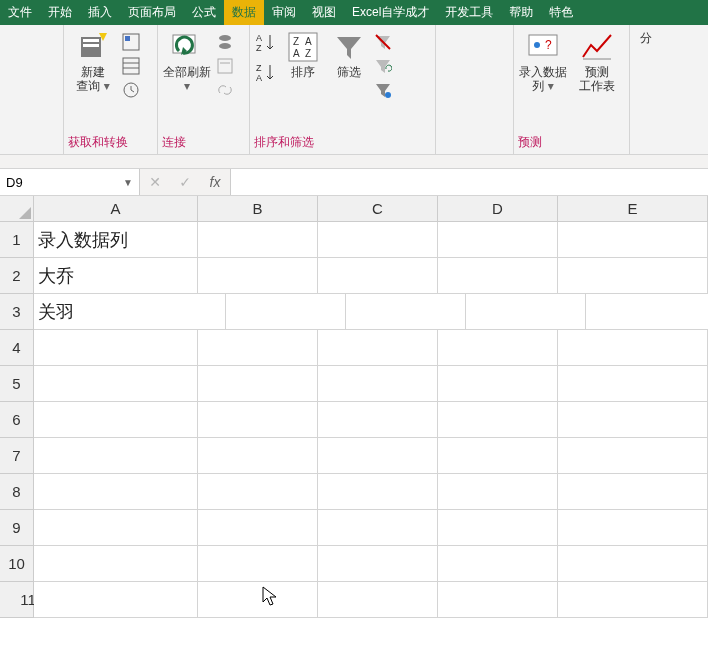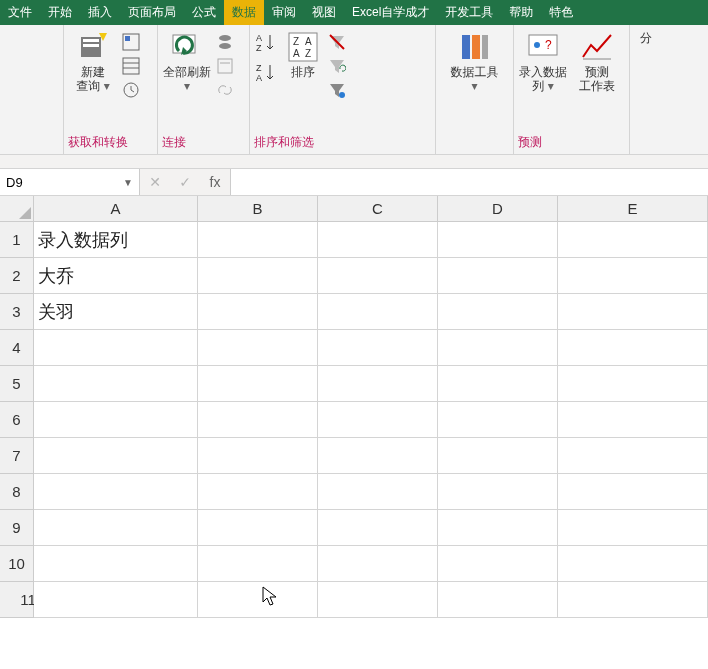--- a/index.html
+++ b/index.html
@@ -84,21 +84,21 @@
     display: flex;
     align-items: center;
     padding: 8px 6px;
     font-size: 13px;
     background: #fff;
     position: relative;
   }
   .namebox .dd { position: absolute; right: 6px; color: #666; font-size: 10px; }
   .fx-btns { display: flex; align-items: center; border-right: 1px solid #ccc; background: #f3f2f1; }
   .fx-btn { width: 30px; text-align: center; color: #b5b5b5; font-size: 14px; cursor: default;}
-  .fx-label { width: 30px; text-align: center; color: #666; font-size: 14px;}
+  .fx-label { width: 30px; text-align: center; color: #666; font-style: italic; font-size: 14px;}
   .formula-input { flex: 1; padding: 0 6px; display: flex; align-items: center; font-size: 13px;}
   .spacer-row { height: 14px; background: #f3f2f1; border-bottom: 1px solid #d4d4d4; }
   
   .grid { display: flex; height: calc(669px - 25px - 130px - 14px - 27px); }
   .corner {
     width: 34px; height: 26px; background: #f0f0f0; border-right: 1px solid #ccc; border-bottom: 1px solid #ccc;
     display: flex; align-items: flex-end; justify-content: flex-end;
   }
   .corner svg { margin: 2px; }
   .colhead {
@@ -230,51 +230,47 @@
           <svg viewBox="0 0 32 32">
               <rect x="2" y="2" width="28" height="28" fill="#fff" stroke="#888"></rect>
               <text x="6" y="14" font-size="10" fill="#333">Z</text>
               <text x="6" y="26" font-size="10" fill="#333">A</text>
               <text x="18" y="14" font-size="10" fill="#333">A</text>
               <text x="18" y="26" font-size="10" fill="#333">Z</text>
             </svg>
         </span>
         <span class="lbl">排序</span>
       </div>
+      <div class="big-btn" style="width:42px">
+        <span class="icon">
+          <svg viewBox="0 0 32 32">
+              <polygon points="4,6 28,6 18,18 18,28 14,24 14,18" fill="#888"></polygon>
+            </svg>
+        </span>
+        <span class="lbl">筛选</span>
+      </div>
       <div class="mini-grid">
         <span class="mini"><svg viewBox="0 0 18 18">
               <polygon points="2,3 16,3 11,10 11,16 7,13 7,10" fill="#bbb"></polygon>
               <line x1="2" y1="2" x2="16" y2="16" stroke="#c00" stroke-width="2"></line>
             </svg></span>
         <span class="mini"><svg viewBox="0 0 18 18">
               <polygon points="2,3 16,3 11,10 11,16 7,13 7,10" fill="#bbb"></polygon>
               <path d="M12 12 a3 3 0 1 1 2 2" stroke="#217346" fill="none"></path>
             </svg></span>
         <span class="mini"><svg viewBox="0 0 18 18">
               <polygon points="2,3 16,3 11,10 11,16 7,13 7,10" fill="#888"></polygon>
               <circle cx="14" cy="14" r="3" fill="#2b7cd3"></circle>
             </svg></span>
       </div>
     </div>
     <div class="group-label">排序和筛选</div>
   </div>
 
   <div class="group" style="width:78px">
-    <div class="group-body" style="justify-content:center">
-      <div class="big-btn">
-        <span class="icon">
-          <svg viewBox="0 0 32 32">
-              <rect x="3" y="4" width="8" height="24" fill="#4472c4"></rect>
-              <rect x="13" y="4" width="8" height="24" fill="#ed7d31"></rect>
-              <rect x="23" y="4" width="6" height="24" fill="#a5a5a5"></rect>
-            </svg>
-        </span>
-        <span class="lbl inline-dd">数据工具</span>
-      </div>
-    </div>
     <div class="group-label"></div>
   </div>
 
   <div class="group" style="width:116px">
     <div class="group-body">
       <div class="big-btn">
         <span class="icon">
           <svg viewBox="0 0 32 32">
               <rect x="2" y="4" width="28" height="20" fill="#fff" stroke="#888"></rect>
               <circle cx="10" cy="14" r="3" fill="#2b7cd3"></circle>
@@ -348,21 +344,21 @@
       <div class="grid-row">
         <div class="rowhead" style="height: 36px;">2</div>
         <div class="cell" style="width: 164px; height: 36px;">大乔</div>
         <div class="cell" style="width: 120px; height: 36px;"></div>
         <div class="cell" style="width: 120px; height: 36px;"></div>
         <div class="cell" style="width: 120px; height: 36px;"></div>
         <div class="cell" style="width: 150px; height: 36px;"></div>
       </div>
       <div class="grid-row">
         <div class="rowhead" style="height: 36px;">3</div>
-        <div class="cell" style="width: 164px; height: 36px;">关羽</div>
+        <div class="cell" style="width: 192px; height: 36px;">关羽</div>
         <div class="cell" style="width: 120px; height: 36px;"></div>
         <div class="cell" style="width: 120px; height: 36px;"></div>
         <div class="cell" style="width: 120px; height: 36px;"></div>
         <div class="cell" style="width: 150px; height: 36px;"></div>
       </div>
       <div class="grid-row">
         <div class="rowhead" style="height: 36px;">4</div>
         <div class="cell" style="width: 164px; height: 36px;"></div>
         <div class="cell" style="width: 120px; height: 36px;"></div>
         <div class="cell" style="width: 120px; height: 36px;"></div>

